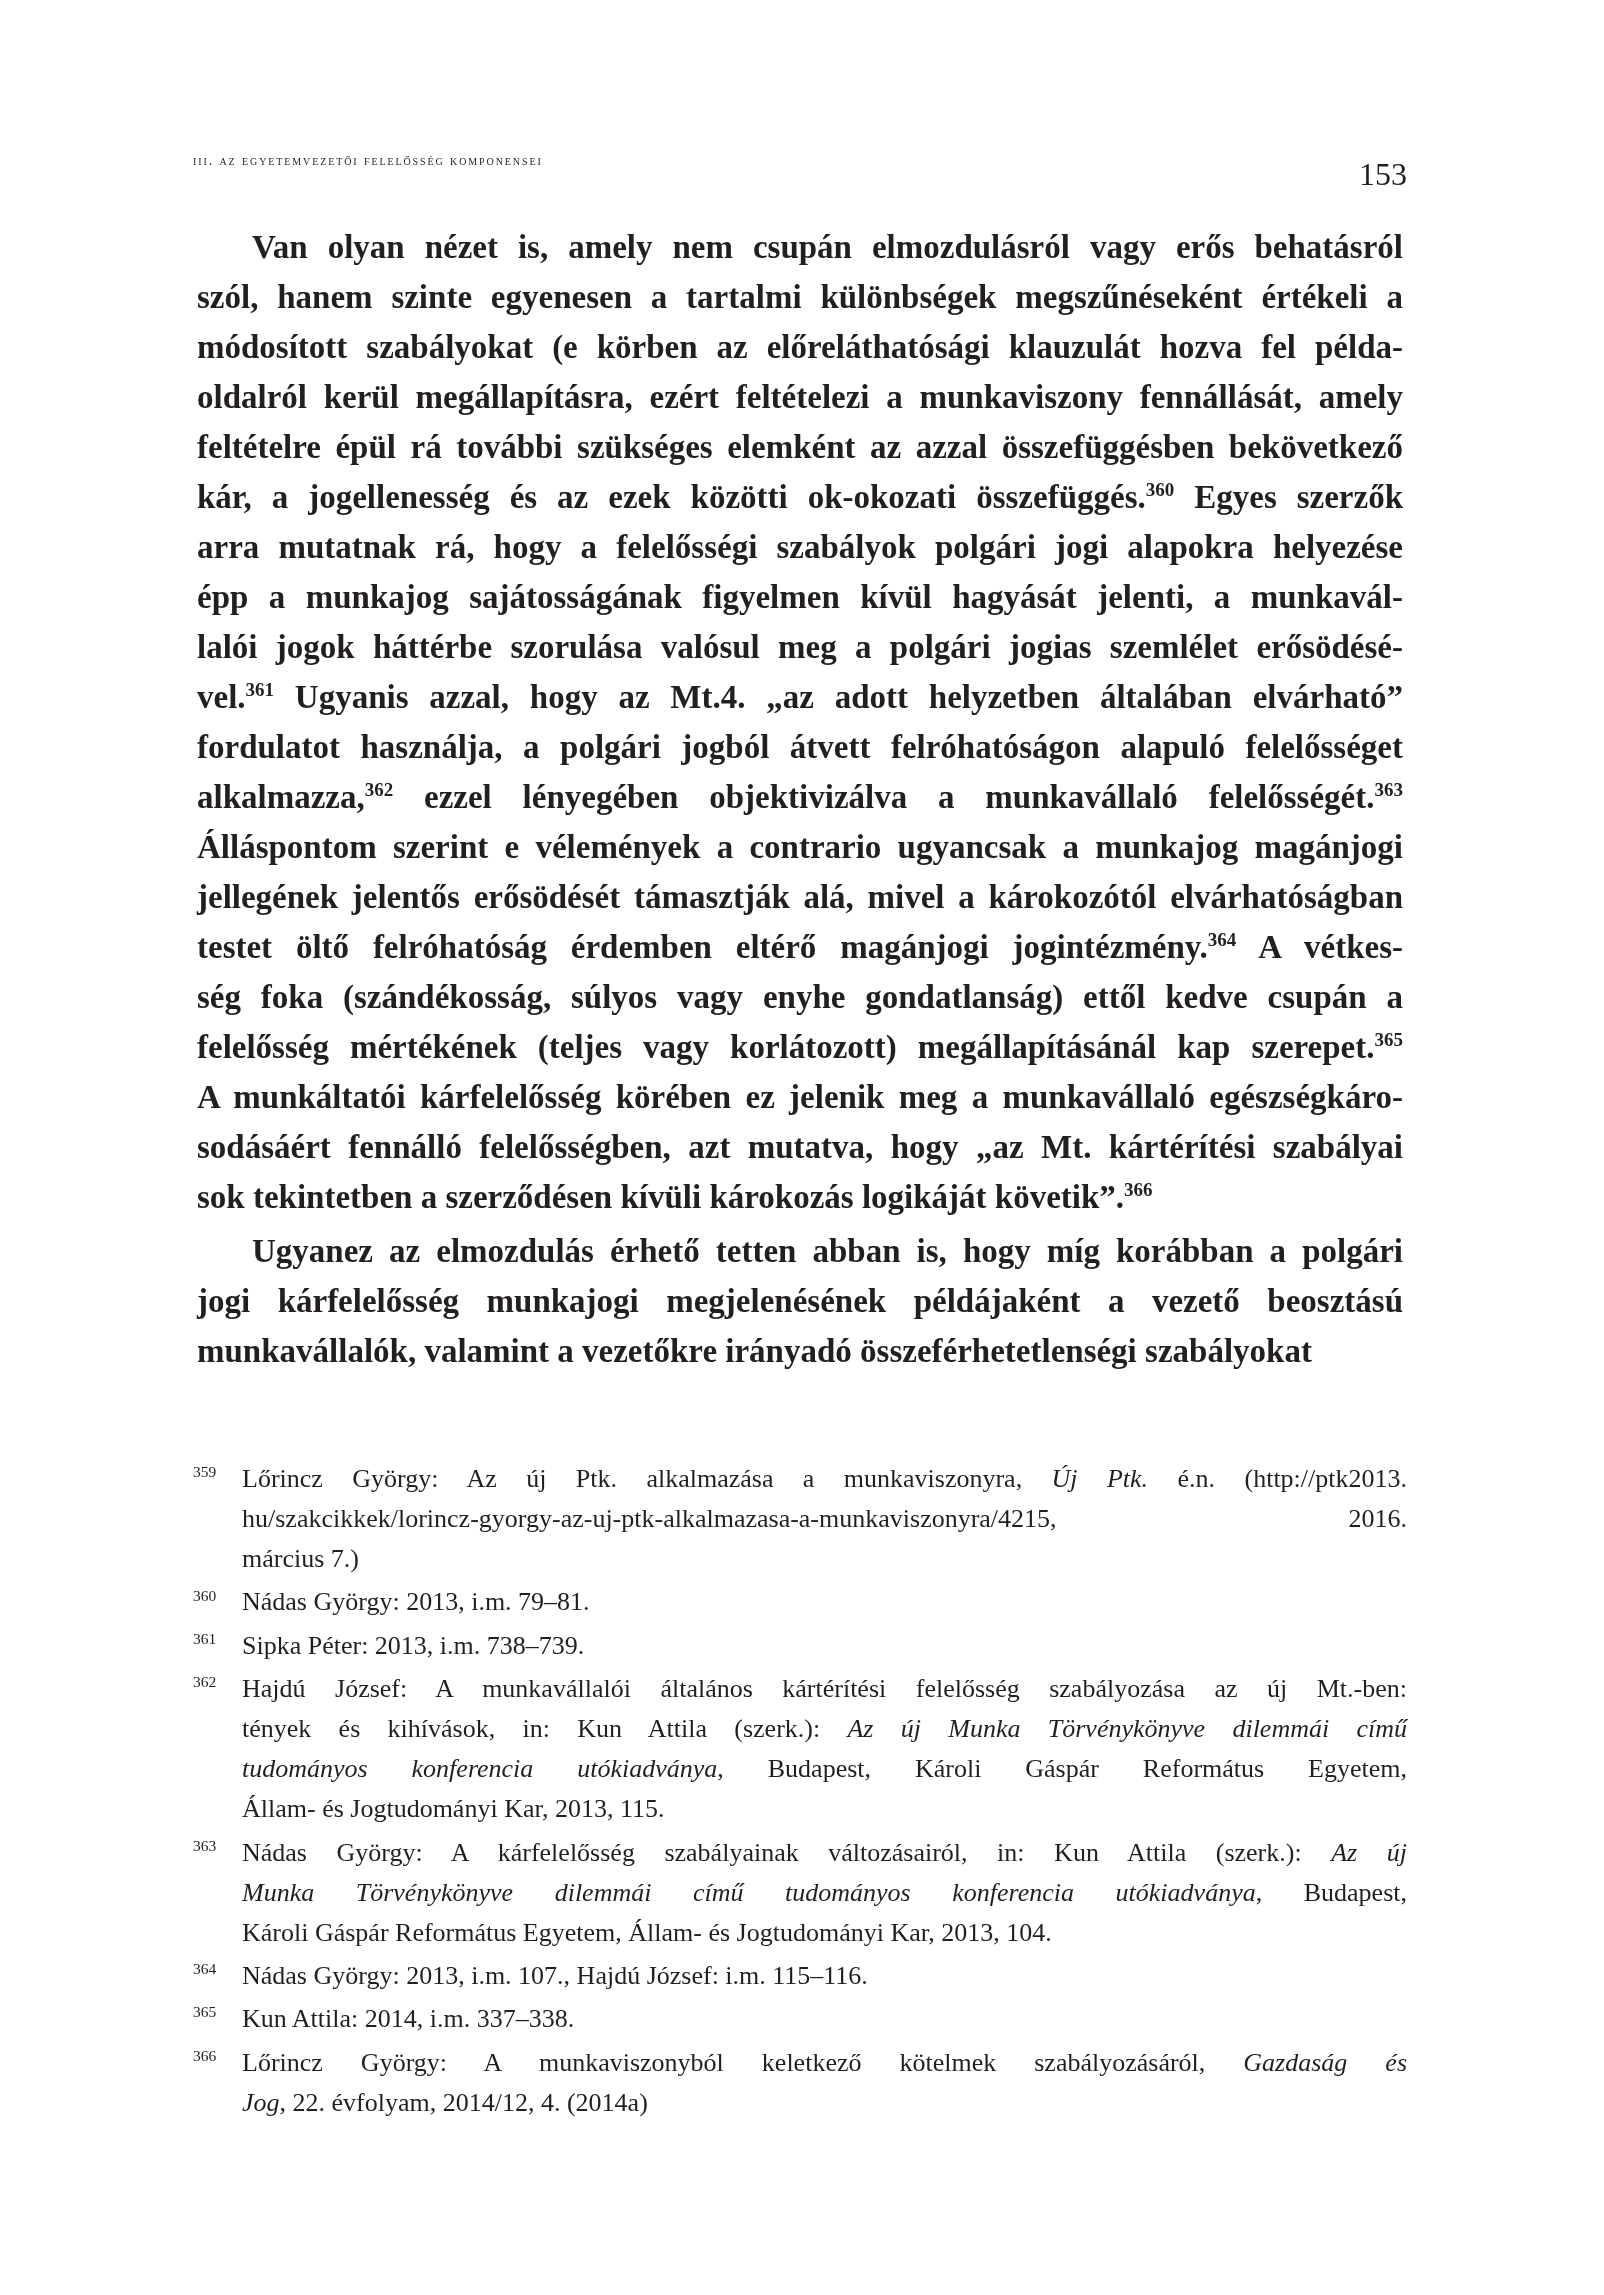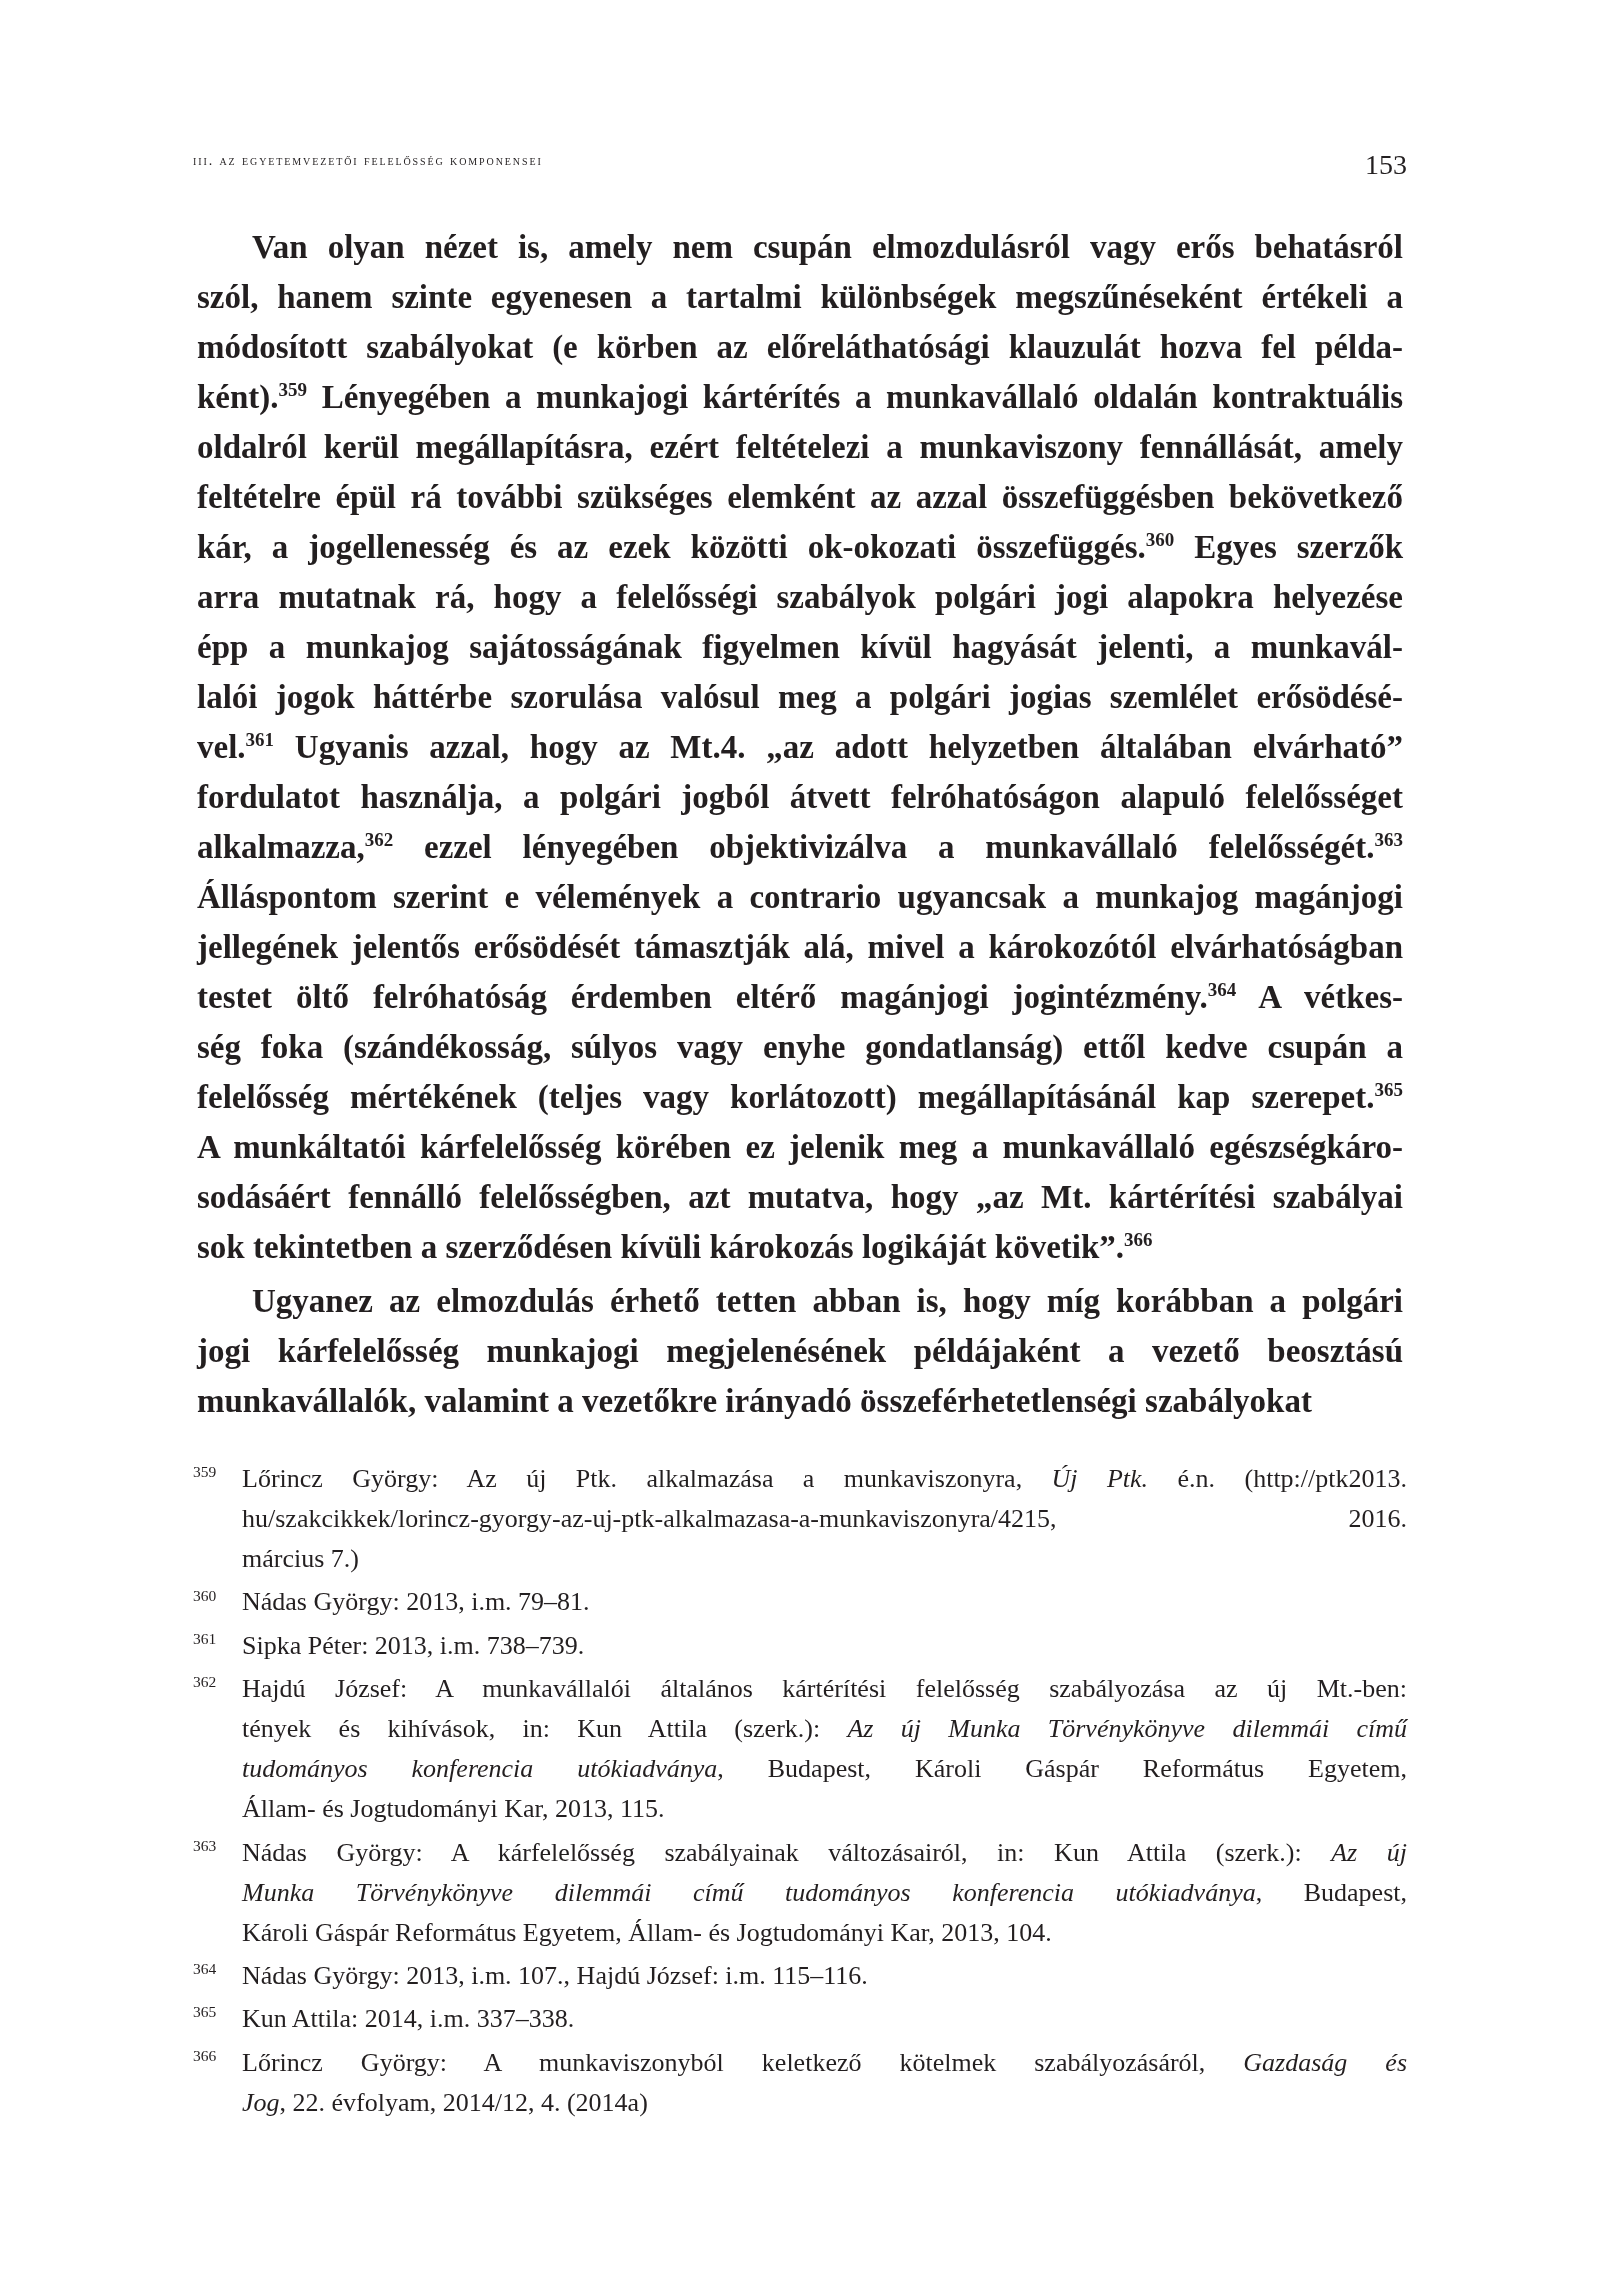--- a/index.html
+++ b/index.html
@@ -7,21 +7,21 @@
   .page { position: absolute; left: 193px; top: 0; width: 1214px; }
   .running-head {
     position: absolute; top: 148px; left: 0; width: 1214px; height: 43px;
     font-family: "Liberation Serif", "DejaVu Serif", serif;
   }
   .running-head .title {
     position: absolute; left: 0; top: 5.2px;
     font-size: 14px; letter-spacing: 1.9px; font-variant: small-caps; text-transform: lowercase;
   }
   .running-head .pageno {
-    position: absolute; right: 0; top: 1px; font-size: 28px; font-style: normal; text-align: right;
+    position: absolute; right: 0; top: 8px; font-size: 32px; font-style: normal; text-align: right;
   }
   .body-text {
     position: absolute; top: 218px; left: 0; width: 1214px;
     font-family: "Liberation Serif", "DejaVu Serif", serif;
     font-size: 33px; line-height: 50px; text-align: justify; hyphens: manual;
   }
   .body-text p { margin: 4px; text-indent: 0; font-weight: bold; }
   .body-text .line { display: block; text-align: justify; text-align-last: justify; white-space: nowrap; height: 50px; }
   .body-text .line.last { text-align-last: left; }
   .body-text .line.first { padding-left: 55px; }
@@ -44,21 +44,20 @@
   <div class="running-head">
     <span class="title">III. AZ EGYETEMVEZETŐI FELELŐSSÉG KOMPONENSEI</span>
     <span class="pageno">153</span>
   </div>
 
   <div class="body-text">
     <p id="para1">
         <span class="line first">Van olyan nézet is, amely nem csupán elmozdulásról vagy erős behatásról</span>
         <span class="line">szól, hanem szinte egyenesen a tartalmi különbségek megszűnéseként értékeli a</span>
         <span class="line">módosított szabályokat (e körben az előreláthatósági klauzulát hozva fel példa-</span>
-        <span class="line"><span>ként).</span><sup class="fn">359</sup><span> Lényegében a munkajogi kártérítés a munkavállaló oldalán kontraktuális</span></span>
         <span class="line">oldalról kerül megállapításra, ezért feltételezi a munkaviszony fennállását, amely</span>
         <span class="line">feltételre épül rá további szükséges elemként az azzal összefüggésben bekövetkező</span>
         <span class="line"><span>kár, a jogellenesség és az ezek közötti ok-okozati összefüggés.</span><sup class="fn">360</sup><span> Egyes szerzők</span></span>
         <span class="line">arra mutatnak rá, hogy a felelősségi szabályok polgári jogi alapokra helyezése</span>
         <span class="line">épp a munkajog sajátosságának figyelmen kívül hagyását jelenti, a munkavál-</span>
         <span class="line">lalói jogok háttérbe szorulása valósul meg a polgári jogias szemlélet erősödésé-</span>
         <span class="line"><span>vel.</span><sup class="fn">361</sup><span> Ugyanis azzal, hogy az Mt.4. „az adott helyzetben általában elvárható”</span></span>
         <span class="line">fordulatot használja, a polgári jogból átvett felróhatóságon alapuló felelősséget</span>
         <span class="line"><span>alkalmazza,</span><sup class="fn">362</sup><span> ezzel lényegében objektivizálva a munkavállaló felelősségét.</span><sup class="fn">363</sup></span>
         <span class="line">Álláspontom szerint e vélemények a contrario ugyancsak a munkajog magánjogi</span>

